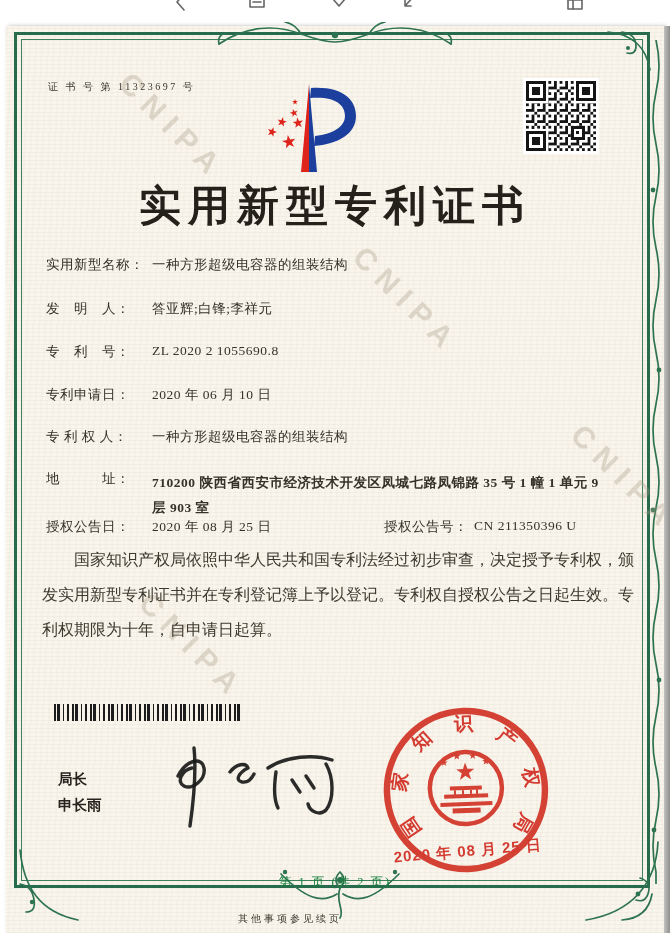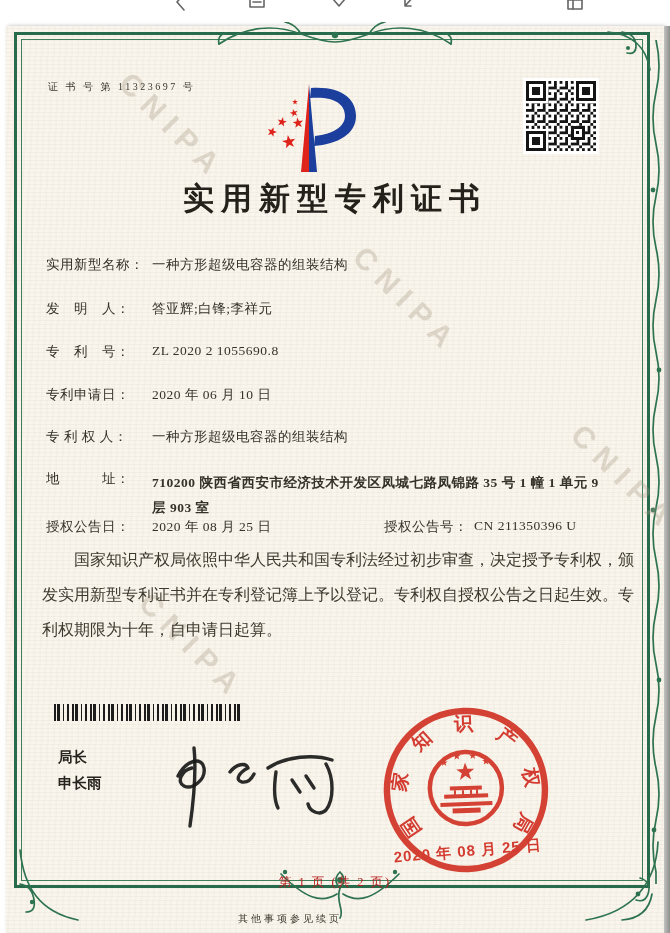--- a/index.html
+++ b/index.html
@@ -23,42 +23,42 @@
   .orn path{stroke:#2e7350;stroke-width:1.7;fill:none;stroke-linecap:round;}
   .orn .fg{fill:#2e7350;stroke:none;}
   
   .wm{position:absolute;font-family:"Liberation Sans","DejaVu Sans",sans-serif;font-weight:bold;
       font-size:30px;letter-spacing:9px;color:rgba(167,156,134,.34);transform:rotate(45deg);
       transform-origin:left top;white-space:nowrap;pointer-events:none;}
   
   .cert-no{position:absolute;left:42px;top:54px;font-size:10px;letter-spacing:2.5px;color:#3a362d;}
   .logo{position:absolute;left:232px;top:54px;width:130px;height:100px;}
   .qr{position:absolute;left:517px;top:52px;width:70px;height:70px;background:#fff;padding:3px;}
-  .title{position:absolute;left:0;top:152px;width:100%;text-align:center;font-size:31px;
+  .title{position:absolute;left:0;top:152px;width:100%;text-align:center;font-size:42px;
          font-weight:bold;letter-spacing:7px;color:#24211b;}
   .frow{position:absolute;left:40px;font-size:13.5px;color:#35322a;letter-spacing:.5px;}
   .flabel{display:inline-block;width:106px;vertical-align:top;}
   .fvalue{display:inline-block;vertical-align:top;}
   .fvalue.wide{width:452px;line-height:25px;font-weight:bold;}
   .fpair-right{position:absolute;left:338px;top:0;white-space:nowrap;}
   .fpair-right .flabel{width:auto;margin-right:6px;text-align:right;}
   .paras{position:absolute;left:36px;top:516px;width:592px;font-size:16px;line-height:35px;
          color:#3c392e;text-align:justify;}
   .paras p{margin:0;text-indent:2em;}
   .barcode{position:absolute;left:48px;top:678px;width:186px;height:17px;
      background:repeating-linear-gradient(90deg,#1c1c1c 0 2px,transparent 2px 3px,#1c1c1c 3px 6px,
         transparent 6px 9px,#1c1c1c 9px 10px,transparent 10px 13px,#1c1c1c 13px 15px,transparent 15px 18px);}
-  .signer{position:absolute;left:52px;top:718px;font-family:"Liberation Sans","DejaVu Sans",sans-serif;
+  .signer{position:absolute;left:52px;top:740px;font-family:"Liberation Sans","DejaVu Sans",sans-serif;
           font-weight:bold;font-size:14.5px;color:#26231e;line-height:26px;}
   .signature{position:absolute;left:150px;top:712px;width:200px;height:100px;}
   .signature path{stroke:#191919;stroke-width:3.4;fill:none;stroke-linecap:round;stroke-linejoin:round;opacity:.92;}
   .seal{position:absolute;left:372px;top:678px;width:176px;height:176px;}
   .seal text{font-family:"Liberation Sans","DejaVu Sans",sans-serif;font-weight:bold;fill:#cf2318;}
   .footer-page{position:absolute;left:0;top:848px;width:100%;text-align:center;font-size:12.5px;
-         letter-spacing:2px;color:#b91c1c;}
+         letter-spacing:2px;color:#15803d;}
   .note{position:absolute;left:232px;top:886px;font-size:10px;letter-spacing:3px;color:#3f3b2f;}
 </style>
 </head>
 <body>
 
 <div class="toolbar">
   <span class="ticon" style="left:170px">
     <svg viewBox="0 0 22 22" width="22" height="22">
         <path d="M14 3 L7 11 L14 19"></path>
       </svg></span>

